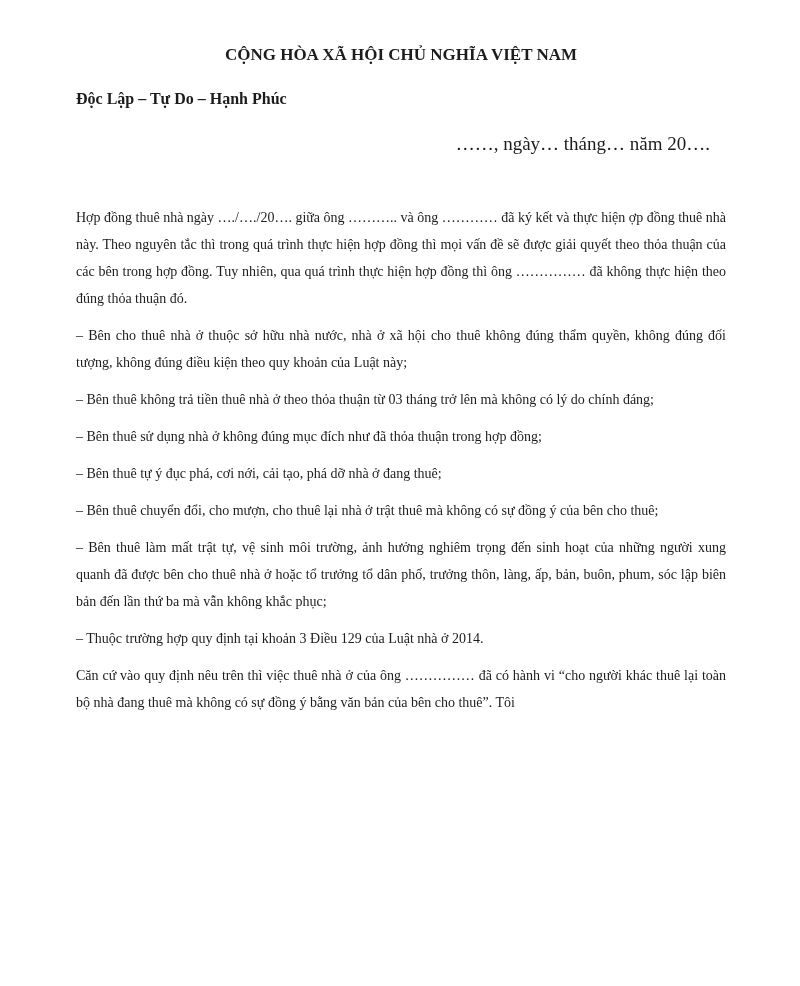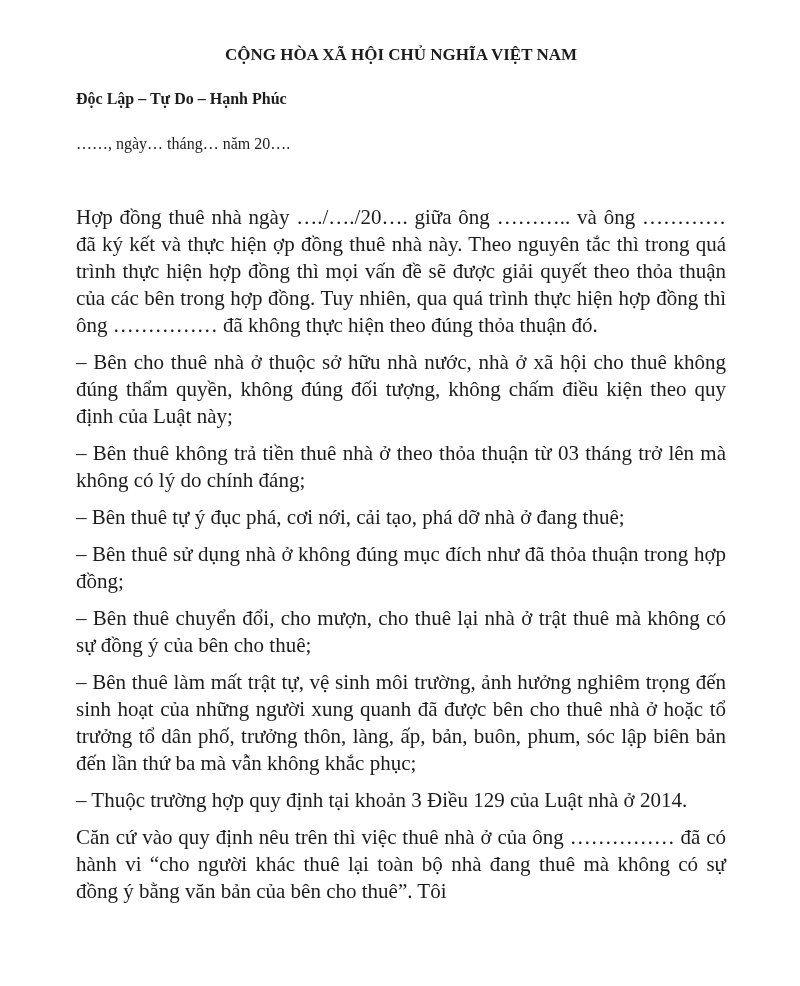--- a/index.html
+++ b/index.html
@@ -26,22 +26,22 @@
     line-height: 22px;
     margin: 0;
   }
   .motto {
     font-weight: bold;
     font-size: 16px;
     line-height: 20px;
     margin: 23px 0 0 0;
   }
   .date-line {
-    text-align: left;
-    font-size: 16px;
+    text-align: right;
+    font-size: 19px;
     line-height: 20px;
     margin: 25px 0 0 0;
     padding-right: 16px;
   }
   .doc-title {
     text-align: center;
     font-weight: bold;
     font-size: 17px;
     line-height: 22px;
     margin: 44px 0 0 0;
@@ -49,41 +49,41 @@
   .doc-subtitle {
     text-align: center;
     font-size: 15px;
     line-height: 20px;
     margin: 16px 0 0 0;
   }
   .doc-body {
     margin-top: 50px;
   }
   .doc-body p.para {
-    font-size: 21px;
+    font-size: 14px;
     line-height: 27px;
     margin: 0 0 10px 0;
     text-align: justify;
   }
 </style>
 </head>
 <body>
 
 <div class="page">
   <header>
     <p class="national-title">CỘNG HÒA XÃ HỘI CHỦ NGHĨA VIỆT NAM</p>
     <p class="motto">Độc Lập – Tự Do – Hạnh Phúc</p>
     <p class="date-line">……, ngày… tháng… năm 20….</p>
   </header>
 
 
   <section class="doc-body">
       <p class="para">Hợp đồng thuê nhà ngày …./…./20…. giữa ông ……….. và ông ………… đã ký kết và thực hiện ợp đồng thuê nhà này. Theo nguyên tắc thì trong quá trình thực hiện hợp đồng thì mọi vấn đề sẽ được giải quyết theo thỏa thuận của các bên trong hợp đồng. Tuy nhiên, qua quá trình thực hiện hợp đồng thì ông …………… đã không thực hiện theo đúng thỏa thuận đó.</p>
-      <p class="para">– Bên cho thuê nhà ở thuộc sở hữu nhà nước, nhà ở xã hội cho thuê không đúng thẩm quyền, không đúng đối tượng, không chấm điều kiện theo quy định của Luật này;</p>
+      <p class="para">– Bên cho thuê nhà ở thuộc sở hữu nhà nước, nhà ở xã hội cho thuê không đúng thẩm quyền, không đúng đối tượng, không đúng điều kiện theo quy khoản của Luật này;</p>
       <p class="para">– Bên thuê không trả tiền thuê nhà ở theo thỏa thuận từ 03 tháng trở lên mà không có lý do chính đáng;</p>
+      <p class="para">– Bên thuê sử dụng nhà ở không đúng mục đích như đã thỏa thuận trong hợp đồng;</p>
       <p class="para">– Bên thuê tự ý đục phá, cơi nới, cải tạo, phá dỡ nhà ở đang thuê;</p>
-      <p class="para">– Bên thuê sử dụng nhà ở không đúng mục đích như đã thỏa thuận trong hợp đồng;</p>
       <p class="para">– Bên thuê chuyển đổi, cho mượn, cho thuê lại nhà ở trật thuê mà không có sự đồng ý của bên cho thuê;</p>
       <p class="para">– Bên thuê làm mất trật tự, vệ sinh môi trường, ảnh hưởng nghiêm trọng đến sinh hoạt của những người xung quanh đã được bên cho thuê nhà ở hoặc tổ trưởng tổ dân phố, trưởng thôn, làng, ấp, bản, buôn, phum, sóc lập biên bản đến lần thứ ba mà vẫn không khắc phục;</p>
       <p class="para">– Thuộc trường hợp quy định tại khoản 3 Điều 129 của Luật nhà ở 2014.</p>
       <p class="para">Căn cứ vào quy định nêu trên thì việc thuê nhà ở của ông …………… đã có hành vi “cho người khác thuê lại toàn bộ nhà đang thuê mà không có sự đồng ý bằng văn bản của bên cho thuê”. Tôi</p>
     </section>
 </div>
 
 </body></html>

